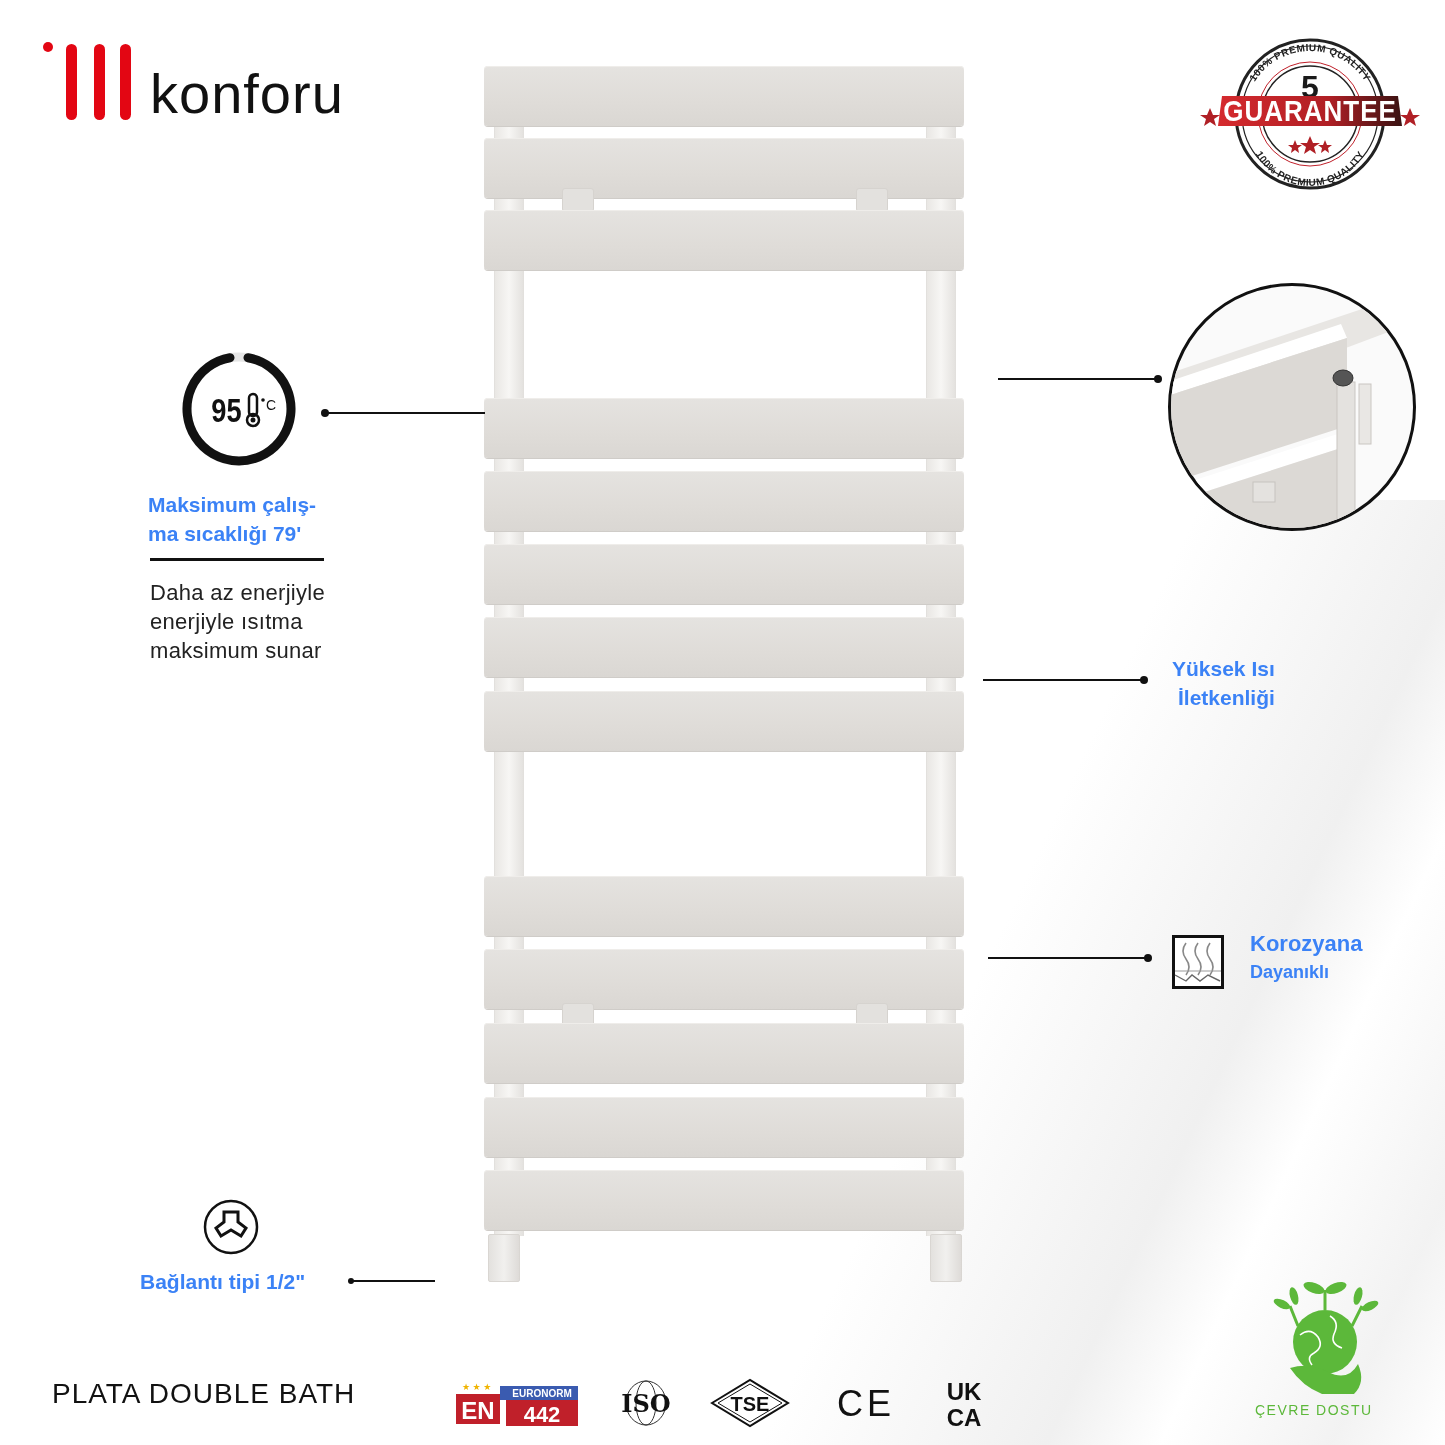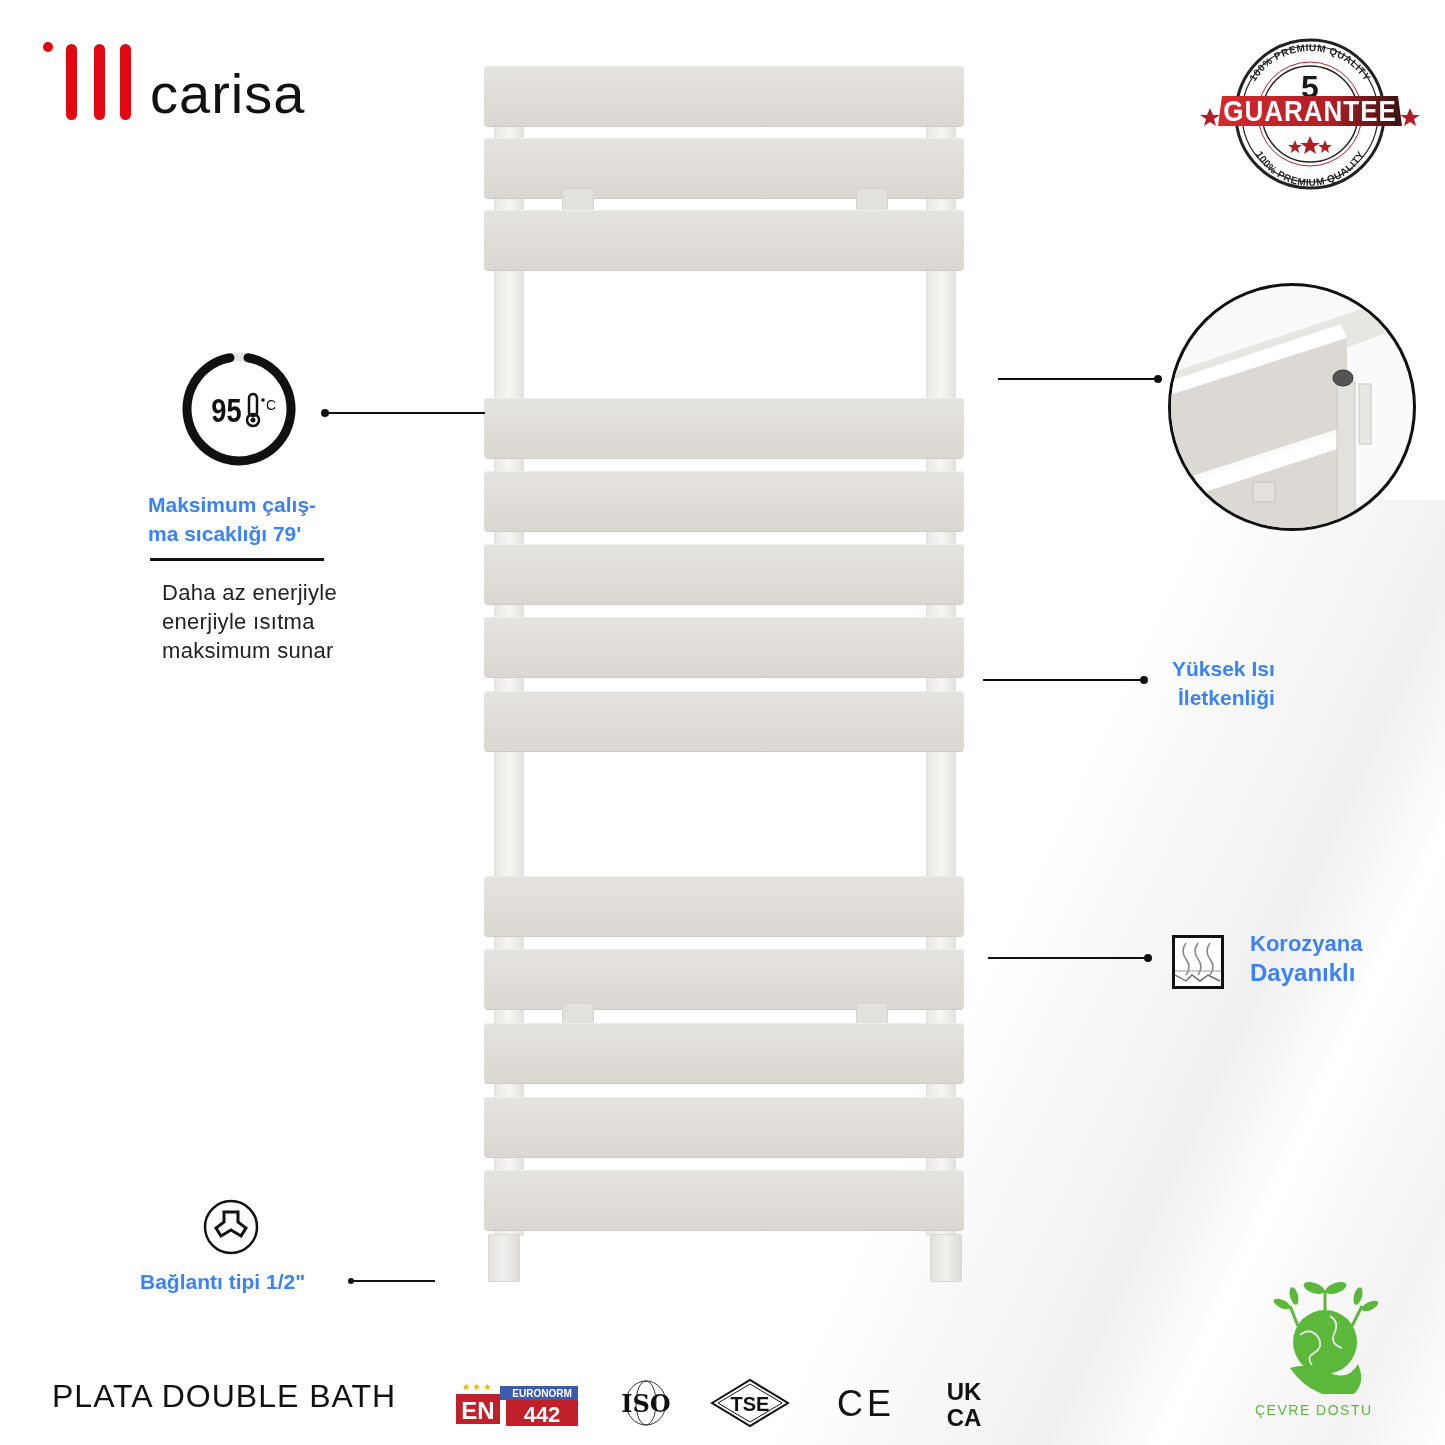--- a/index.html
+++ b/index.html
@@ -37,35 +37,35 @@
 
   
   .feat-title { font-weight: 700; font-size: 21px; line-height: 29px; color: #3b82f6; }
   .feat-body { font-size: 22px; line-height: 29px; color: #222; letter-spacing: 0.3px; }
   .line { position: absolute; height: 2px; background: #111; }
   .dot-end { position: absolute; width: 8px; height: 8px; border-radius: 50%; background: #111; }
 
   .temp-icon { left: 180px; top: 350px; width: 118px; height: 118px; }
   .zoom-circle { left: 1168px; top: 283px; width: 248px; height: 248px; border-radius: 50%; border: 3px solid #111; overflow: hidden; background: #fafafa; }
 
-  .bottom-title { left: 52px; top: 1378px; font-size: 32px; letter-spacing: 1px; color: #111; }
+  .bottom-title { left: 52px; top: 1378px; font-size: 28px; letter-spacing: 1px; color: #111; }
   .cert { position: absolute; top: 1378px; height: 50px; }
   .eco-label { left: 1255px; top: 1402px; font-size: 14px; letter-spacing: 1.5px; color: #5cb83a; }
 </style>
 </head>
 <body>
 
 <div class="bg-shade"></div>
 
 <div class="abs logo">
   <div class="dot"></div>
   <div class="bar" style="left:26px"></div>
   <div class="bar" style="left:54px"></div>
   <div class="bar" style="left:80px"></div>
-  <div class="word">carisa</div>
+  <div class="word">konforu</div>
 </div>
 
 <div class="abs badge">
   <svg width="220" height="160" viewBox="0 0 220 160">
     <defs>
       <linearGradient id="rib" x1="0" x2="1">
         <stop offset="0" stop-color="#d52a2e"></stop>
         <stop offset="0.6" stop-color="#b01f25"></stop>
         <stop offset="1" stop-color="#3a1212"></stop>
       </linearGradient>
@@ -130,21 +130,21 @@
   </svg>
 </div>
 <div class="dot-end" style="left:321px; top:409px;"></div>
 <div class="line" style="left:325px; top:412px; width:160px;"></div>
 
 <div class="abs" style="left:148px; top:490px; width:260px;">
   <div class="feat-title">Maksimum çalış-</div>
   <div class="feat-title">ma sıcaklığı 79'</div>
 </div>
 <div class="line" style="left:150px; top:558px; width:174px; height:3px;"></div>
-<div class="abs" style="left:150px; top:578px; width:260px;margin-left:12px;">
+<div class="abs" style="left:150px; top:578px; width:260px;">
   <div class="feat-body">Daha az enerjiyle</div>
   <div class="feat-body">enerjiyle ısıtma</div>
   <div class="feat-body">maksimum sunar</div>
 </div>
 
 <div class="line" style="left:998px; top:378px; width:160px;"></div>
 <div class="dot-end" style="left:1154px; top:375px;"></div>
 <div class="abs zoom-circle">
   <svg width="248" height="248" viewBox="0 0 248 248">
     <polygon points="-10,90 230,10 260,30 20,120" fill="#e8e6e3"></polygon>
@@ -173,21 +173,21 @@
     <rect x="1.5" y="1.5" width="49" height="51" fill="#fff" stroke="#111" stroke-width="3"></rect>
     <path d="M14 8 q-6 8 0 16 q6 8 0 16" fill="none" stroke="#888" stroke-width="1.6"></path>
     <path d="M26 8 q-6 8 0 16 q6 8 0 16" fill="none" stroke="#888" stroke-width="1.6"></path>
     <path d="M38 8 q-6 8 0 16 q6 8 0 16" fill="none" stroke="#888" stroke-width="1.6"></path>
     <path d="M3 40 L14 46 L20 40 L28 46 L36 40 L48 46" fill="none" stroke="#666" stroke-width="1.4"></path>
     <path d="M3 36 L49 36" stroke="#999" stroke-width="1"></path>
   </svg>
 </div>
 <div class="abs" style="left:1250px; top:929px; width:160px;">
   <div class="feat-title" style="font-size:22px;">Korozyana</div>
-  <div class="feat-title" style="font-size:24px;">Dayanıklı</div>
+  <div class="feat-title" style="font-size:18px;">Dayanıklı</div>
 </div>
 
 <div class="abs" style="left:202px; top:1198px; width:58px; height:58px;">
   <svg width="58" height="58" viewBox="0 0 58 58">
     <circle cx="29" cy="29" r="26" fill="#fff" stroke="#111" stroke-width="2.5"></circle>
     <path d="M22 14 L36 14 L36 24 L44 30 L39 38 L29 32 L19 38 L14 30 L22 24 Z" fill="none" stroke="#111" stroke-width="3" stroke-linejoin="miter"></path>
   </svg>
 </div>
 <div class="abs feat-title" style="left:140px; top:1267px; font-size:21px;">Bağlantı tipi 1/2"</div>
 <div class="dot-end" style="left:348px; top:1278px; width:6px; height:6px;"></div>

